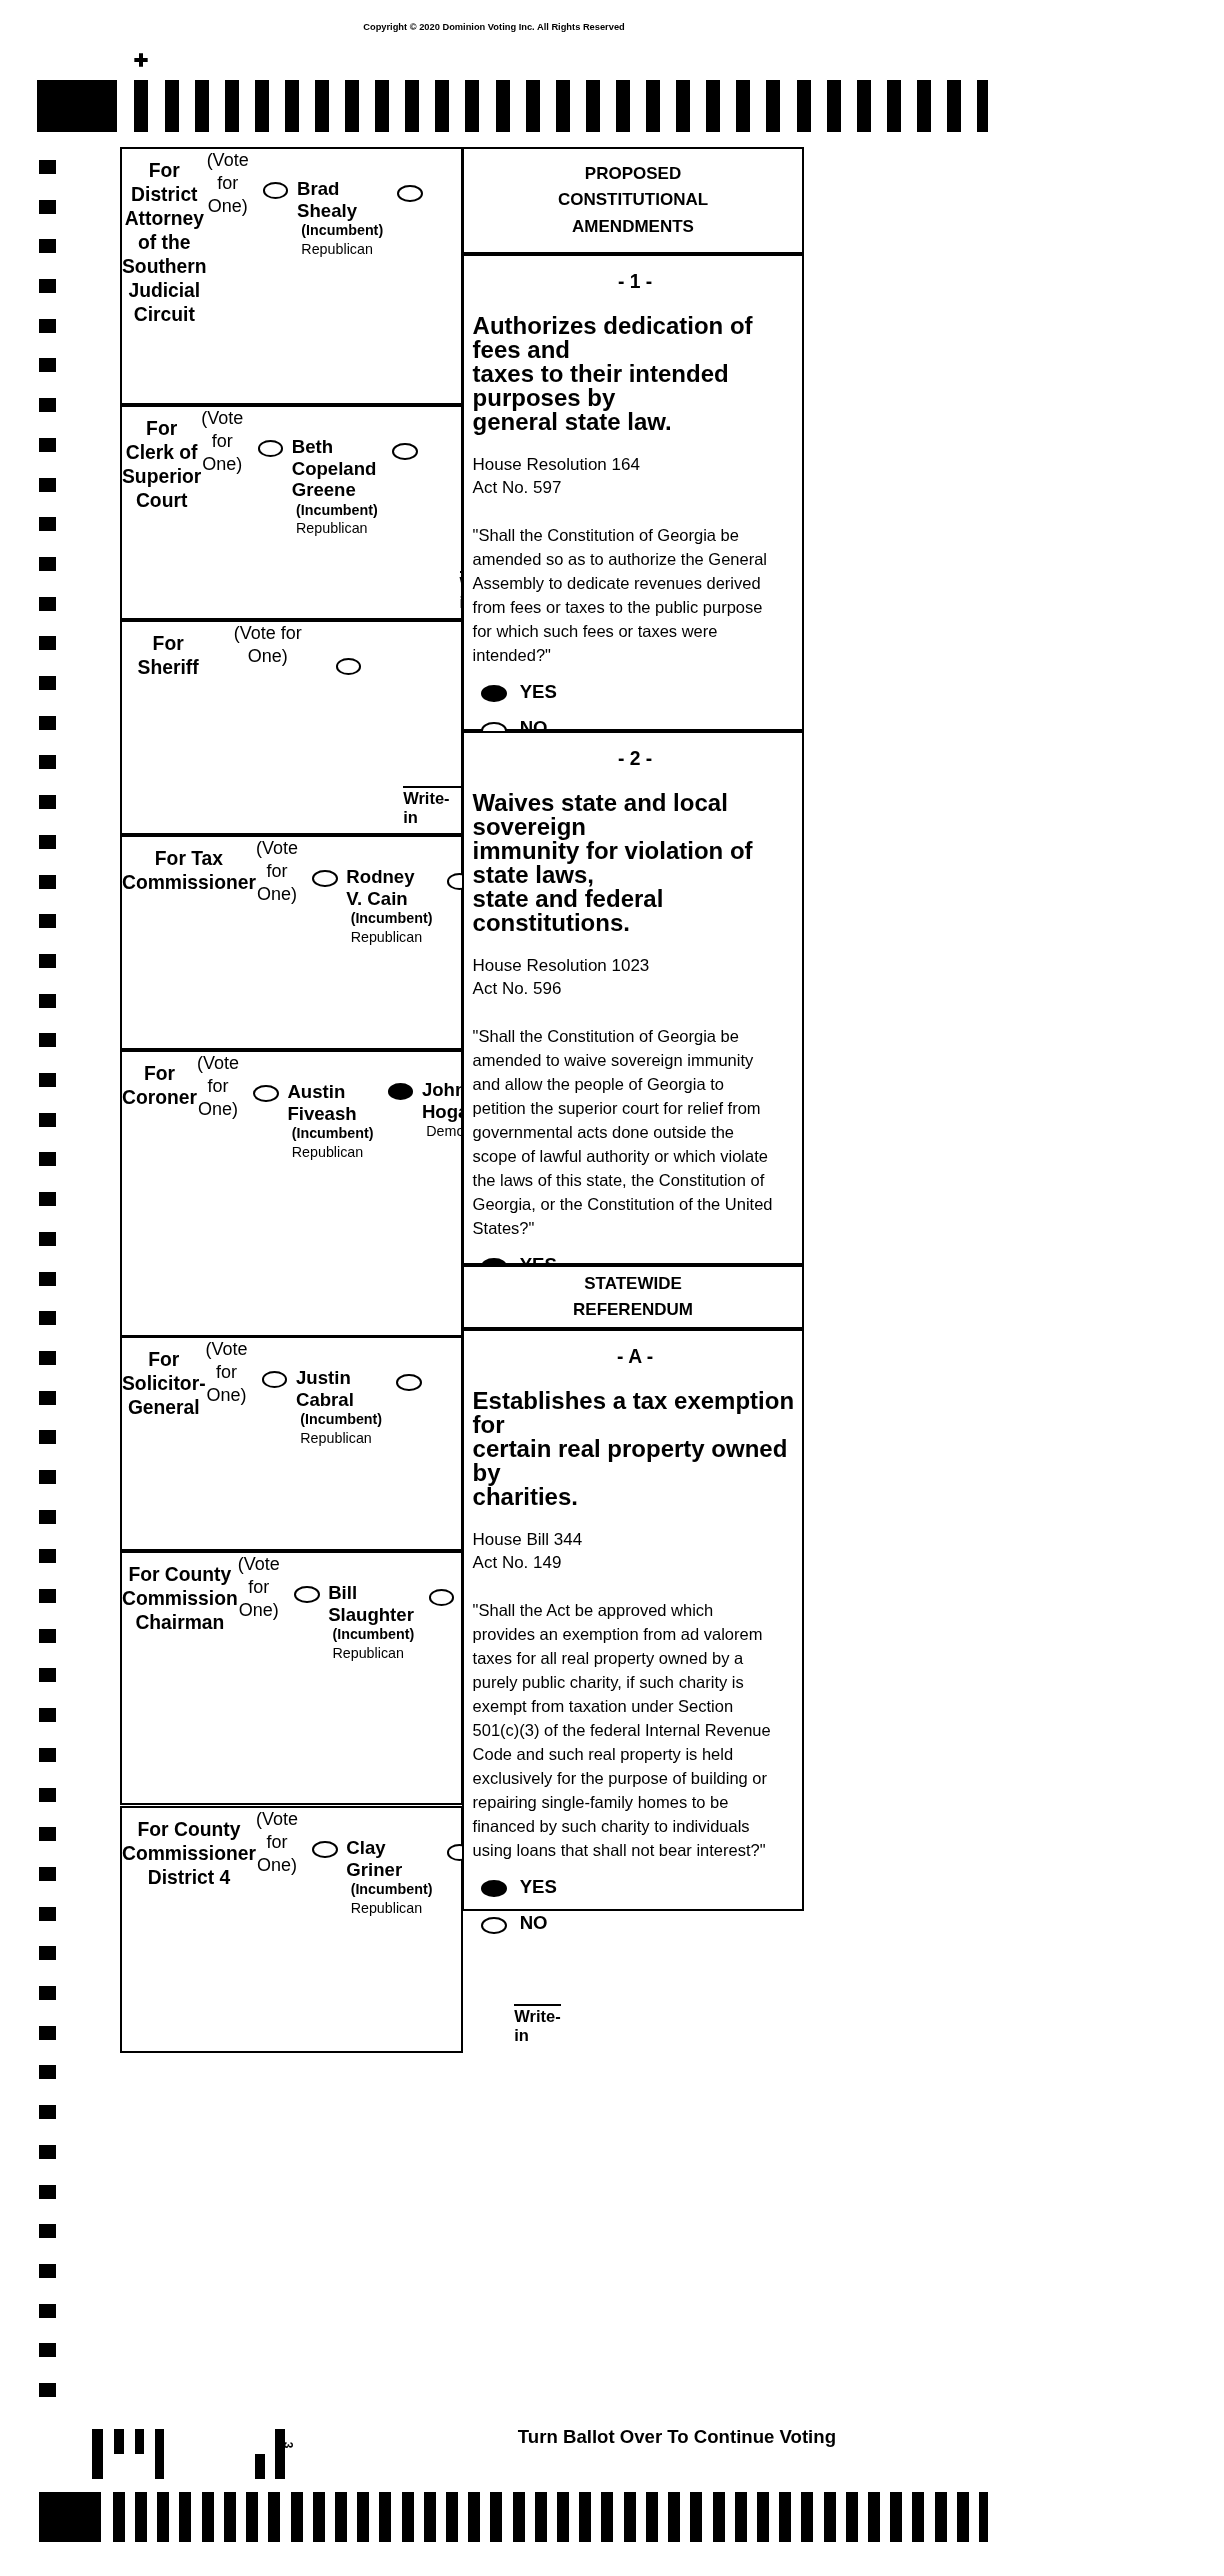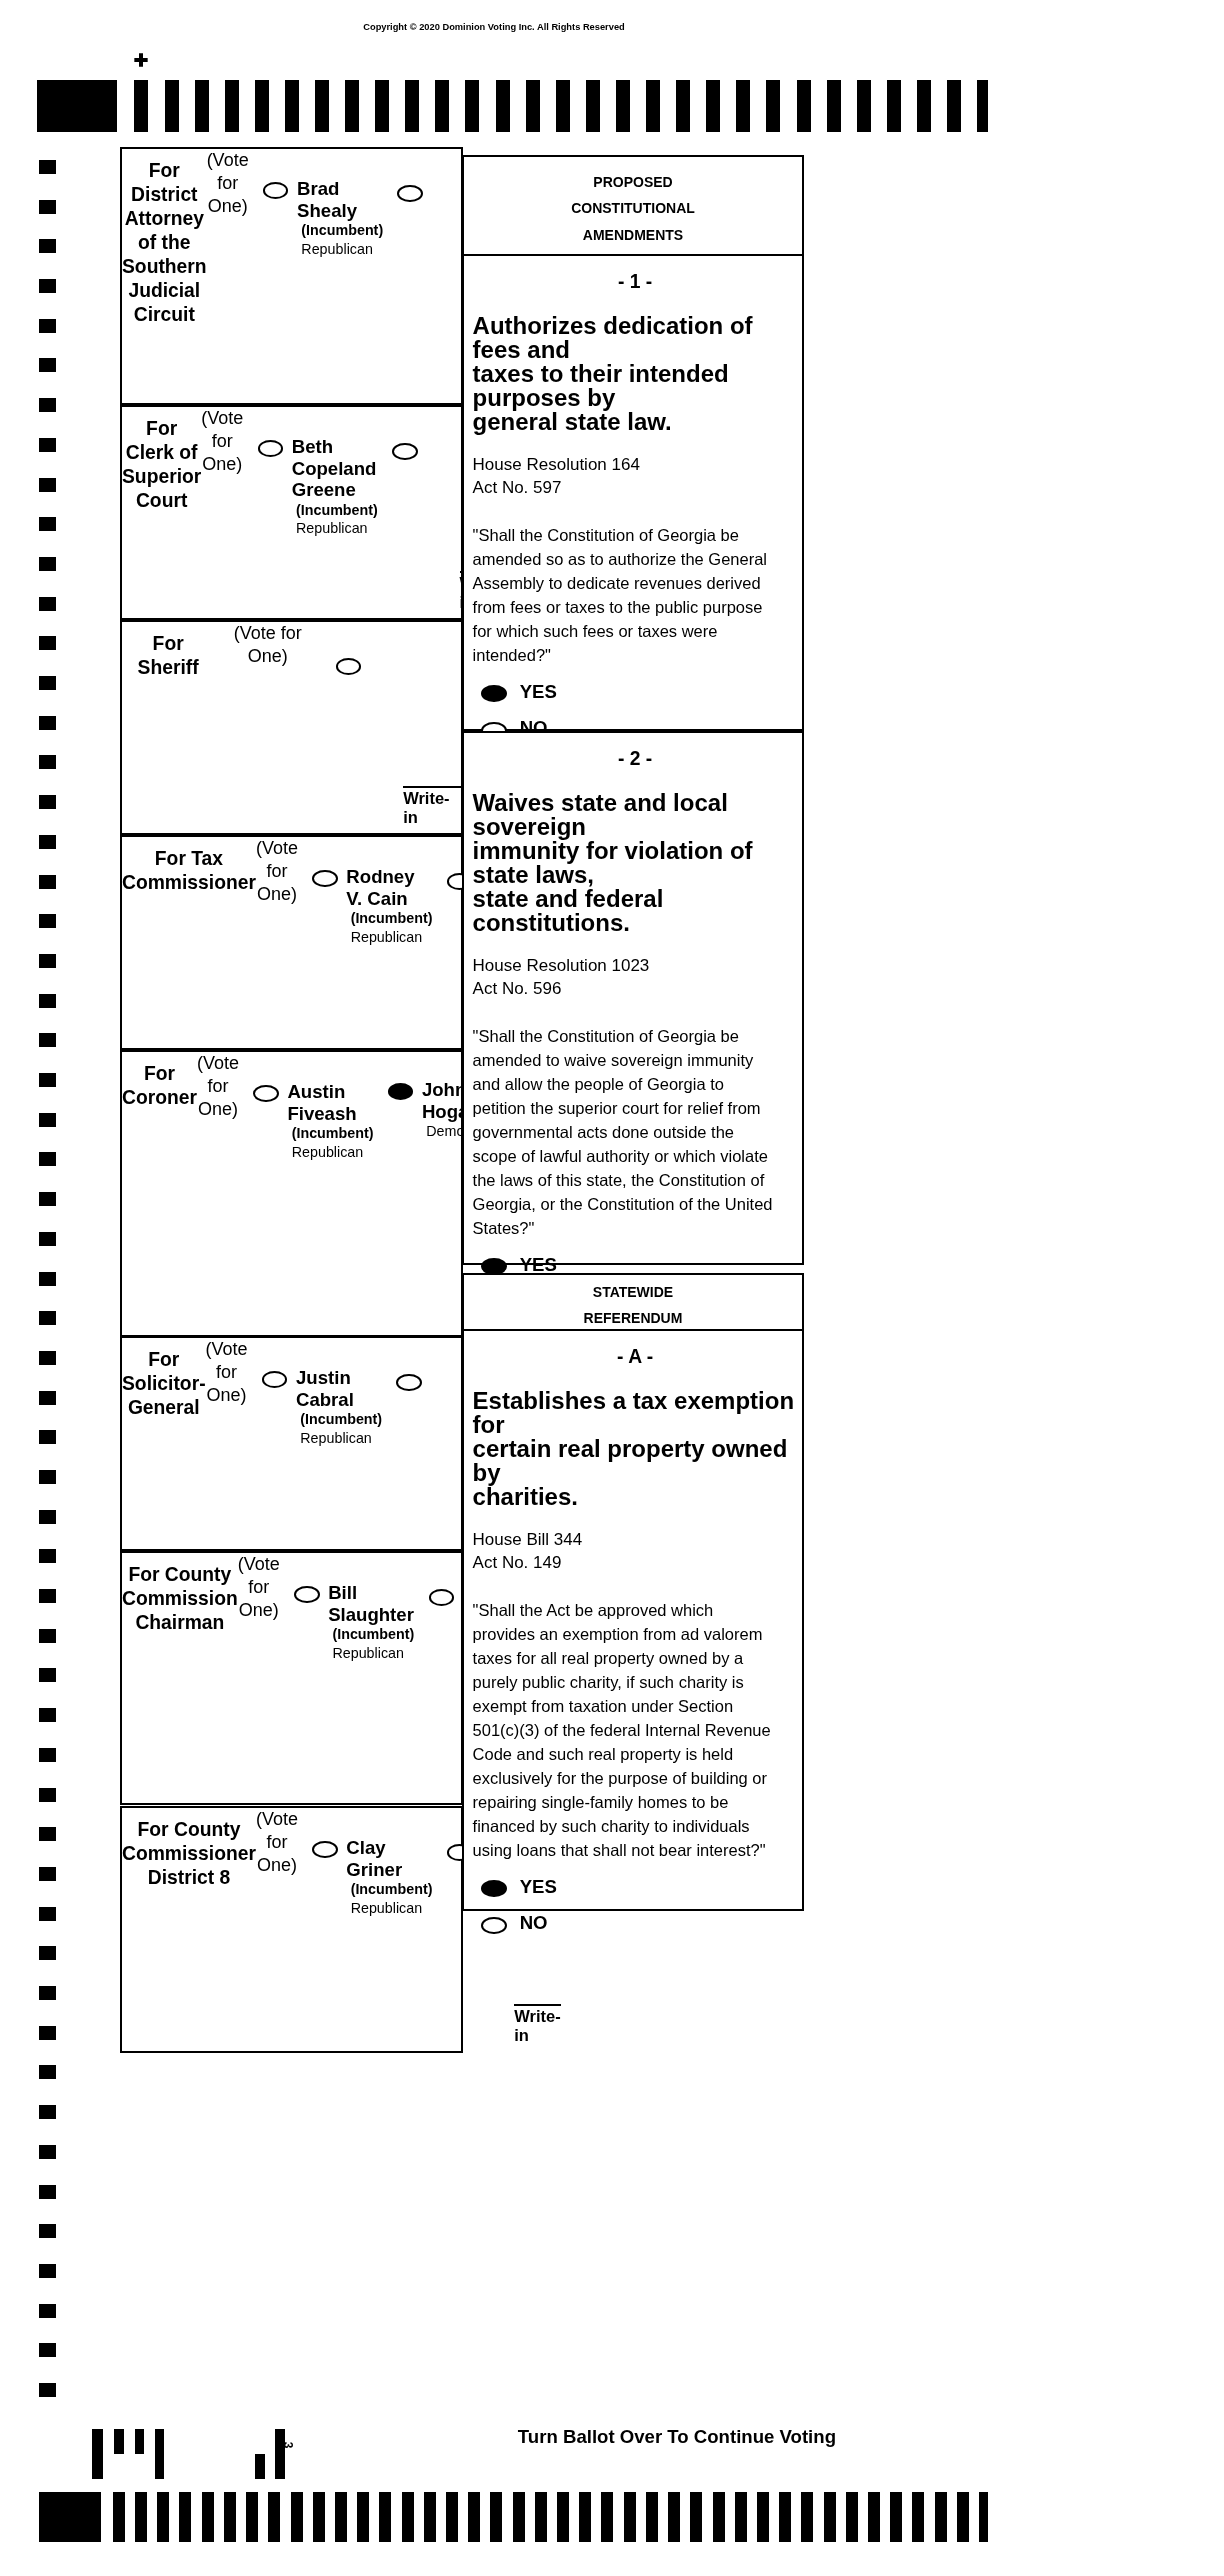--- a/index.html
+++ b/index.html
@@ -26,21 +26,21 @@
   .oval.filled{background:#000;}
   .cinfo{margin-left:8.6px;}
   .cname{font-weight:bold;font-size:18.6px;line-height:21.5px;}
   .csub{font-size:14.3px;line-height:18.6px;margin-left:4.3px;}
   .inc{font-weight:bold;}
   .writein{margin-top:auto;margin-left:42px;margin-bottom:5.7px;border-top:2.1px solid #000;padding-top:1.4px;}
   .writein span{font-weight:bold;font-size:16.5px;}
   
   .mcol{position:absolute;left:462px;width:342px;border:2.1px solid #000;box-sizing:border-box;background:#fff;}
   .m-head{display:flex;align-items:center;justify-content:center;text-align:center;
-          font-weight:bold;font-size:14px;line-height:26.5px;white-space:pre-line;margin-top:8px;}
+          font-weight:bold;font-size:17px;line-height:26.5px;white-space:pre-line;}
   .measure{display:flex;flex-direction:column;padding:0 4.3px 0 8.6px;}
   .m-num{text-align:center;font-weight:bold;font-size:19.3px;margin-top:14.3px;line-height:24px;}
   .m-sum{font-weight:bold;font-size:24px;line-height:24px;margin-top:20px;white-space:pre-line;}
   .m-res{font-size:17px;line-height:23px;margin-top:18.6px;white-space:pre-line;}
   .m-q{font-size:16.5px;line-height:24px;margin-top:24px;white-space:pre-line;}
   .yn{margin-top:auto;margin-bottom:10px;}
   .yn-row{display:flex;align-items:center;margin-top:14.3px;margin-left:8.6px;}
   .yn-label{font-weight:bold;font-size:18.6px;margin-left:13px;}
   
   .bc{position:absolute;background:#000;}
@@ -374,21 +374,21 @@
       </div>
     </div>
     <div class="cand blank">
       <div class="oval"></div>
     </div>
     <div class="writein"><span>Write-in</span></div>
   </div>
 
   <div class="contest" style="top:1806px;height:247px;">
     <div class="c-title">For County Commissioner
-District 8</div>
+District 4</div>
     <div class="c-vote">(Vote for One)</div>
     <div class="cand first">
       <div class="oval"></div>
       <div class="cinfo">
         <div class="cname">Clay Griner</div>
         <div class="csub"><span class="inc">(Incumbent)</span> <span>Republican</span></div>
       </div>
     </div>
     <div class="cand blank">
       <div class="oval"></div>

